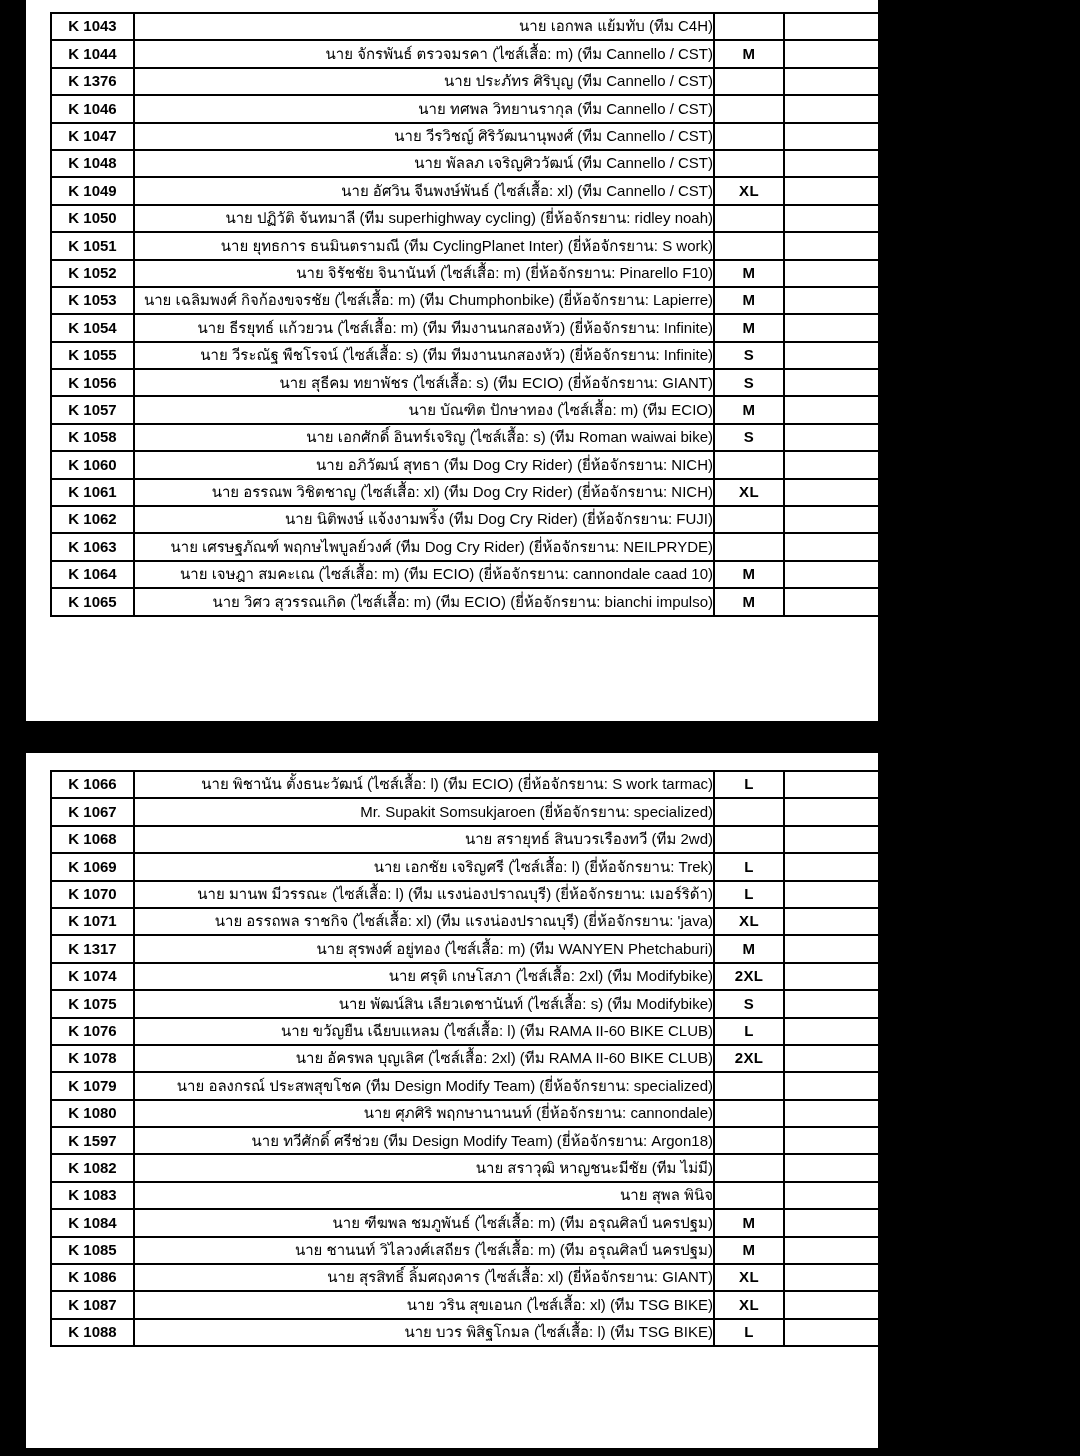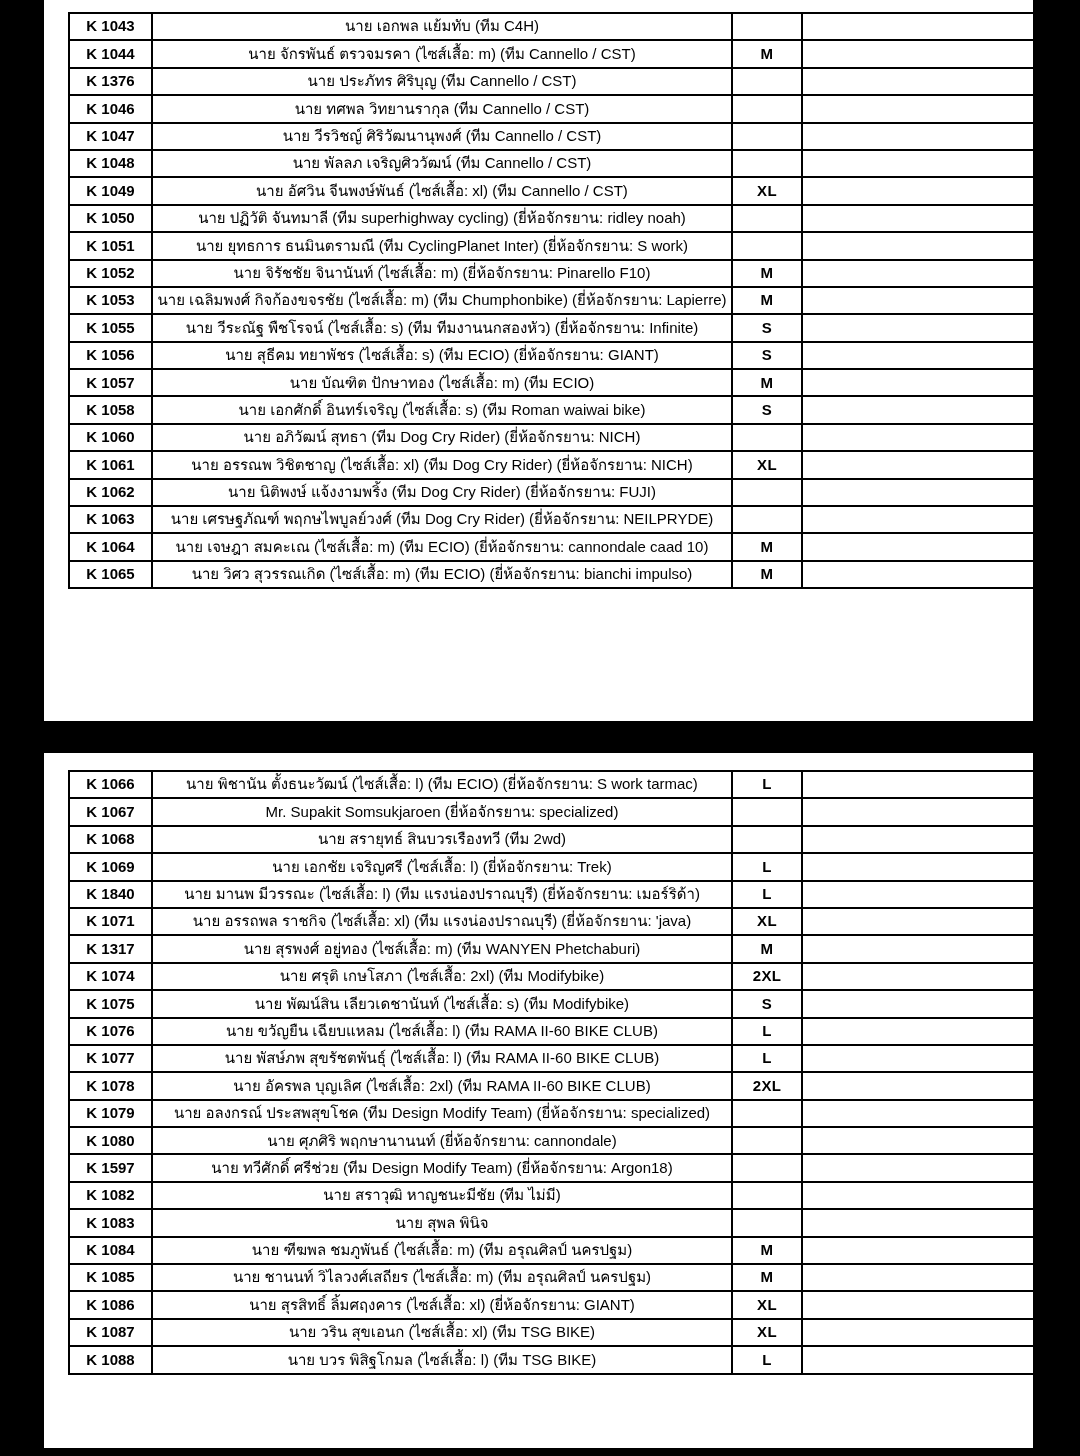--- a/index.html
+++ b/index.html
@@ -5,21 +5,21 @@
   html,body { margin:0; padding:0; }
   body {
     width:1080px; height:1456px;
     background:#000;
     position:relative;
     font-family:"Liberation Sans","DejaVu Sans",sans-serif;
     color:#000;
   }
   .page {
     position:absolute;
-    left:44px; width:989px;
+    left:26px; width:852px;
     background:#fff;
   }
   #page1 { top:0; height:721px; }
   #page2 { top:753px; height:695px; }
   table.roster {
     position:absolute;
     left:24px; top:12px;
     border-collapse:collapse;
     table-layout:fixed;
     width:978px;
@@ -29,21 +29,21 @@
     border:2px solid #000;
     height:25.4px;
     padding:0;
     overflow:hidden;
     white-space:nowrap;
     vertical-align:middle;
     font-size:15px;
     line-height:1.1;
   }
   td.c-id   { text-align:center; font-weight:600; font-size:14.5px; }
-  td.c-name { text-align:center; padding:0 4px 0 5px; }
+  td.c-name { text-align:right; padding:0 4px 0 5px; }
   td.c-size { text-align:center; font-weight:600; font-size:14px; letter-spacing:.3px; }
   td.c-note { }
 </style>
 </head>
 <body>
 
 <div class="page" id="page1">
   <table class="roster">
     <colgroup>
       <col style="width:83px">
@@ -112,20 +112,26 @@
           <td class="c-size">M</td>
           <td class="c-note"></td>
         </tr>
         <tr>
           <td class="c-id">K 1053</td>
           <td class="c-name">นาย เฉลิมพงศ์ กิจก้องขจรชัย (ไซส์เสื้อ: m) (ทีม Chumphonbike) (ยี่ห้อจักรยาน: Lapierre)</td>
           <td class="c-size">M</td>
           <td class="c-note"></td>
         </tr>
         <tr>
+          <td class="c-id">K 1054</td>
+          <td class="c-name">นาย ธีรยุทธ์ แก้วยวน (ไซส์เสื้อ: m) (ทีม ทีมงานนกสองหัว) (ยี่ห้อจักรยาน: Infinite)</td>
+          <td class="c-size">M</td>
+          <td class="c-note"></td>
+        </tr>
+        <tr>
           <td class="c-id">K 1055</td>
           <td class="c-name">นาย วีระณัฐ พืชโรจน์ (ไซส์เสื้อ: s) (ทีม ทีมงานนกสองหัว) (ยี่ห้อจักรยาน: Infinite)</td>
           <td class="c-size">S</td>
           <td class="c-note"></td>
         </tr>
         <tr>
           <td class="c-id">K 1056</td>
           <td class="c-name">นาย สุธีคม ทยาพัชร (ไซส์เสื้อ: s) (ทีม ECIO) (ยี่ห้อจักรยาน: GIANT)</td>
           <td class="c-size">S</td>
           <td class="c-note"></td>
@@ -209,21 +215,21 @@
           <td class="c-size"></td>
           <td class="c-note"></td>
         </tr>
         <tr>
           <td class="c-id">K 1069</td>
           <td class="c-name">นาย เอกชัย เจริญศรี (ไซส์เสื้อ: l) (ยี่ห้อจักรยาน: Trek)</td>
           <td class="c-size">L</td>
           <td class="c-note"></td>
         </tr>
         <tr>
-          <td class="c-id">K 1840</td>
+          <td class="c-id">K 1070</td>
           <td class="c-name">นาย มานพ มีวรรณะ (ไซส์เสื้อ: l) (ทีม แรงน่องปราณบุรี) (ยี่ห้อจักรยาน: เมอร์ริด้า)</td>
           <td class="c-size">L</td>
           <td class="c-note"></td>
         </tr>
         <tr>
           <td class="c-id">K 1071</td>
           <td class="c-name">นาย อรรถพล ราชกิจ (ไซส์เสื้อ: xl) (ทีม แรงน่องปราณบุรี) (ยี่ห้อจักรยาน: 'java)</td>
           <td class="c-size">XL</td>
           <td class="c-note"></td>
         </tr>
@@ -241,26 +247,20 @@
         </tr>
         <tr>
           <td class="c-id">K 1075</td>
           <td class="c-name">นาย พัฒน์สิน เลียวเดชานันท์ (ไซส์เสื้อ: s) (ทีม Modifybike)</td>
           <td class="c-size">S</td>
           <td class="c-note"></td>
         </tr>
         <tr>
           <td class="c-id">K 1076</td>
           <td class="c-name">นาย ขวัญยืน เฉียบแหลม (ไซส์เสื้อ: l) (ทีม RAMA II-60 BIKE CLUB)</td>
-          <td class="c-size">L</td>
-          <td class="c-note"></td>
-        </tr>
-        <tr>
-          <td class="c-id">K 1077</td>
-          <td class="c-name">นาย พัสษ์ภพ สุขรัชตพันธุ์ (ไซส์เสื้อ: l) (ทีม RAMA II-60 BIKE CLUB)</td>
           <td class="c-size">L</td>
           <td class="c-note"></td>
         </tr>
         <tr>
           <td class="c-id">K 1078</td>
           <td class="c-name">นาย อัครพล บุญเลิศ (ไซส์เสื้อ: 2xl) (ทีม RAMA II-60 BIKE CLUB)</td>
           <td class="c-size">2XL</td>
           <td class="c-note"></td>
         </tr>
         <tr>

